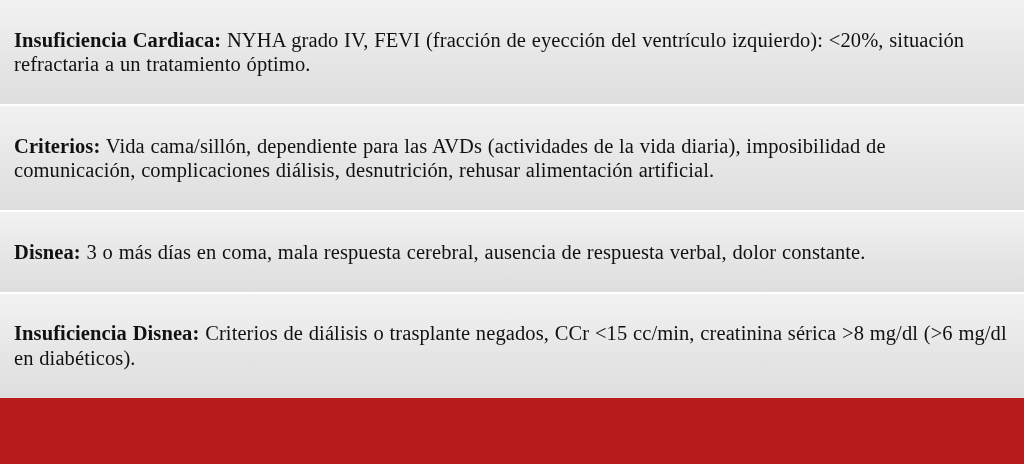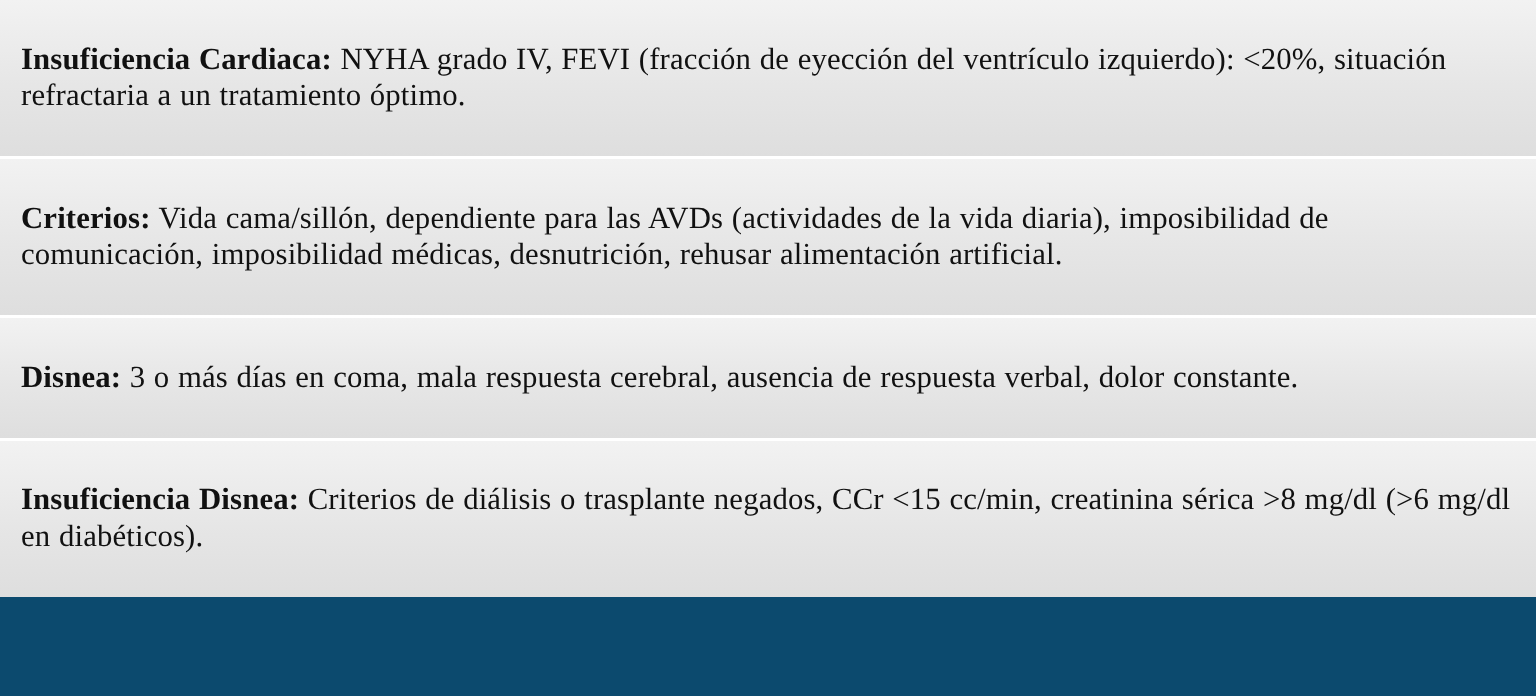--- a/index.html
+++ b/index.html
@@ -11,21 +11,21 @@
     height: 464px;
     background: #e9e9e9;
     font-family: "Liberation Serif", "DejaVu Serif", serif;
     overflow: hidden;
   }
   .table {
     width: 1024px;
     height: 464px;
     display: flex;
     flex-direction: column;
-    background: #0c4a6e;
+    background: #b91c1c;
   }
   .row {
     position: relative;
     padding: 7px 14px 7px 14px;
     box-sizing: border-box;
     background: linear-gradient(to bottom, #f2f2f2 0%, #e6e6e6 55%, #dedede 100%);
     border-bottom: 2px solid #ffffff;
     display: flex;
     align-items: flex-start;
   }
@@ -52,21 +52,21 @@
 <body>
 
 <div class="table">
 
   <div class="row r0">
     <p class="row-text"><span class="lead">Insuficiencia Cardiaca:</span><span> NYHA grado IV, FEVI (fracción de eyección del ventrículo izquierdo): &lt;20%, situación refractaria a un tratamiento óptimo.</span></p>
   </div>
 
 
   <div class="row r2">
-    <p class="row-text"><span class="lead">Criterios:</span><span> Vida cama/sillón, dependiente para las AVDs (actividades de la vida diaria), imposibilidad de comunicación, imposibilidad médicas, desnutrición, rehusar alimentación artificial.</span></p>
+    <p class="row-text"><span class="lead">Criterios:</span><span> Vida cama/sillón, dependiente para las AVDs (actividades de la vida diaria), imposibilidad de comunicación, complicaciones diálisis, desnutrición, rehusar alimentación artificial.</span></p>
   </div>
 
   <div class="row r3">
     <p class="row-text"><span class="lead">Disnea:</span><span> 3 o más días en coma, mala respuesta cerebral, ausencia de respuesta verbal, dolor constante.</span></p>
   </div>
 
   <div class="row r4">
     <p class="row-text"><span class="lead">Insuficiencia Disnea:</span><span> Criterios de diálisis o trasplante negados, CCr &lt;15 cc/min, creatinina sérica &gt;8 mg/dl (&gt;6 mg/dl en diabéticos).</span></p>
   </div>
 

